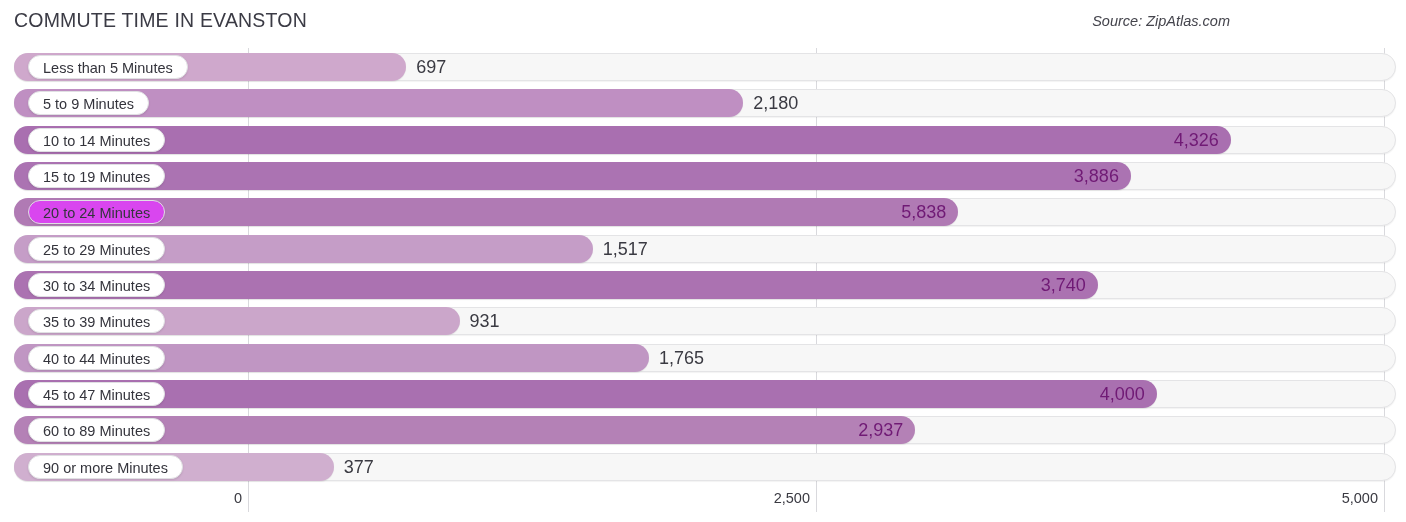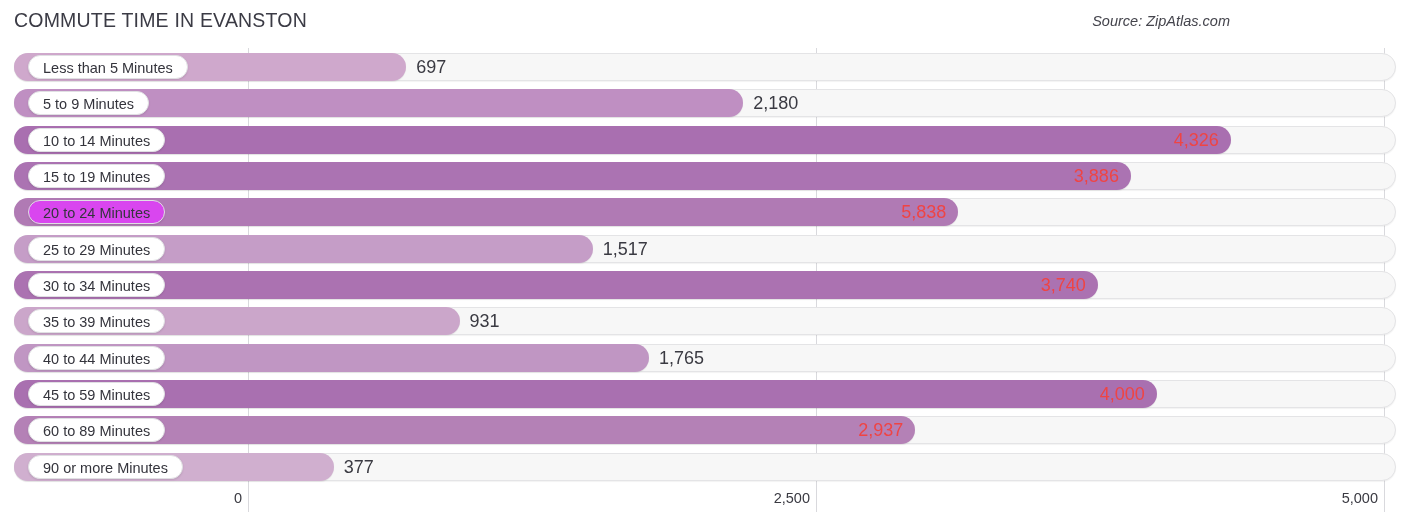--- a/index.html
+++ b/index.html
@@ -87,21 +87,21 @@
   }
   .value {
     position: absolute;
     top: 1px;
     height: 28px;
     line-height: 28px;
     font-size: 18px;
     white-space: nowrap;
   }
   .value.inside {
-    color: #ef4444;
+    color: #701a75;
     text-align: right;
   }
   .value.outside {
     color: #3a3a42;
   }
 
   
   .label-pill {
     position: absolute;
     left: 28px;
@@ -206,21 +206,21 @@
       <div class="row" style="top: 294.64px;">
         <div class="track" style="background: rgb(247, 247, 247);"></div>
         <div class="bar" style="width: 635.008px; background: rgb(192, 150, 195);"></div>
         <div class="value outside" style="left: 659.008px;">1,765</div>
         <div class="label-pill" style="background: rgb(255, 255, 255);">40 to 44 Minutes</div>
       </div>
       <div class="row" style="top: 330.97px;">
         <div class="track" style="background: rgb(247, 247, 247);"></div>
         <div class="bar" style="width: 1142.8px; background: rgb(169, 112, 176);"></div>
         <div class="value inside" style="left: 1060.8px; width: 84px;">4,000</div>
-        <div class="label-pill" style="background: rgb(255, 255, 255);">45 to 59 Minutes</div>
+        <div class="label-pill" style="background: rgb(255, 255, 255);">45 to 47 Minutes</div>
       </div>
       <div class="row" style="top: 367.3px;">
         <div class="track" style="background: rgb(247, 247, 247);"></div>
         <div class="bar" style="width: 901.286px; background: rgb(180, 129, 182);"></div>
         <div class="value inside" style="left: 819.286px; width: 84px;">2,937</div>
         <div class="label-pill" style="background: rgb(255, 255, 255);">60 to 89 Minutes</div>
       </div>
       <div class="row" style="top: 403.63px;">
         <div class="track" style="background: rgb(247, 247, 247);"></div>
         <div class="bar" style="width: 319.654px; background: rgb(208, 175, 207);"></div>

